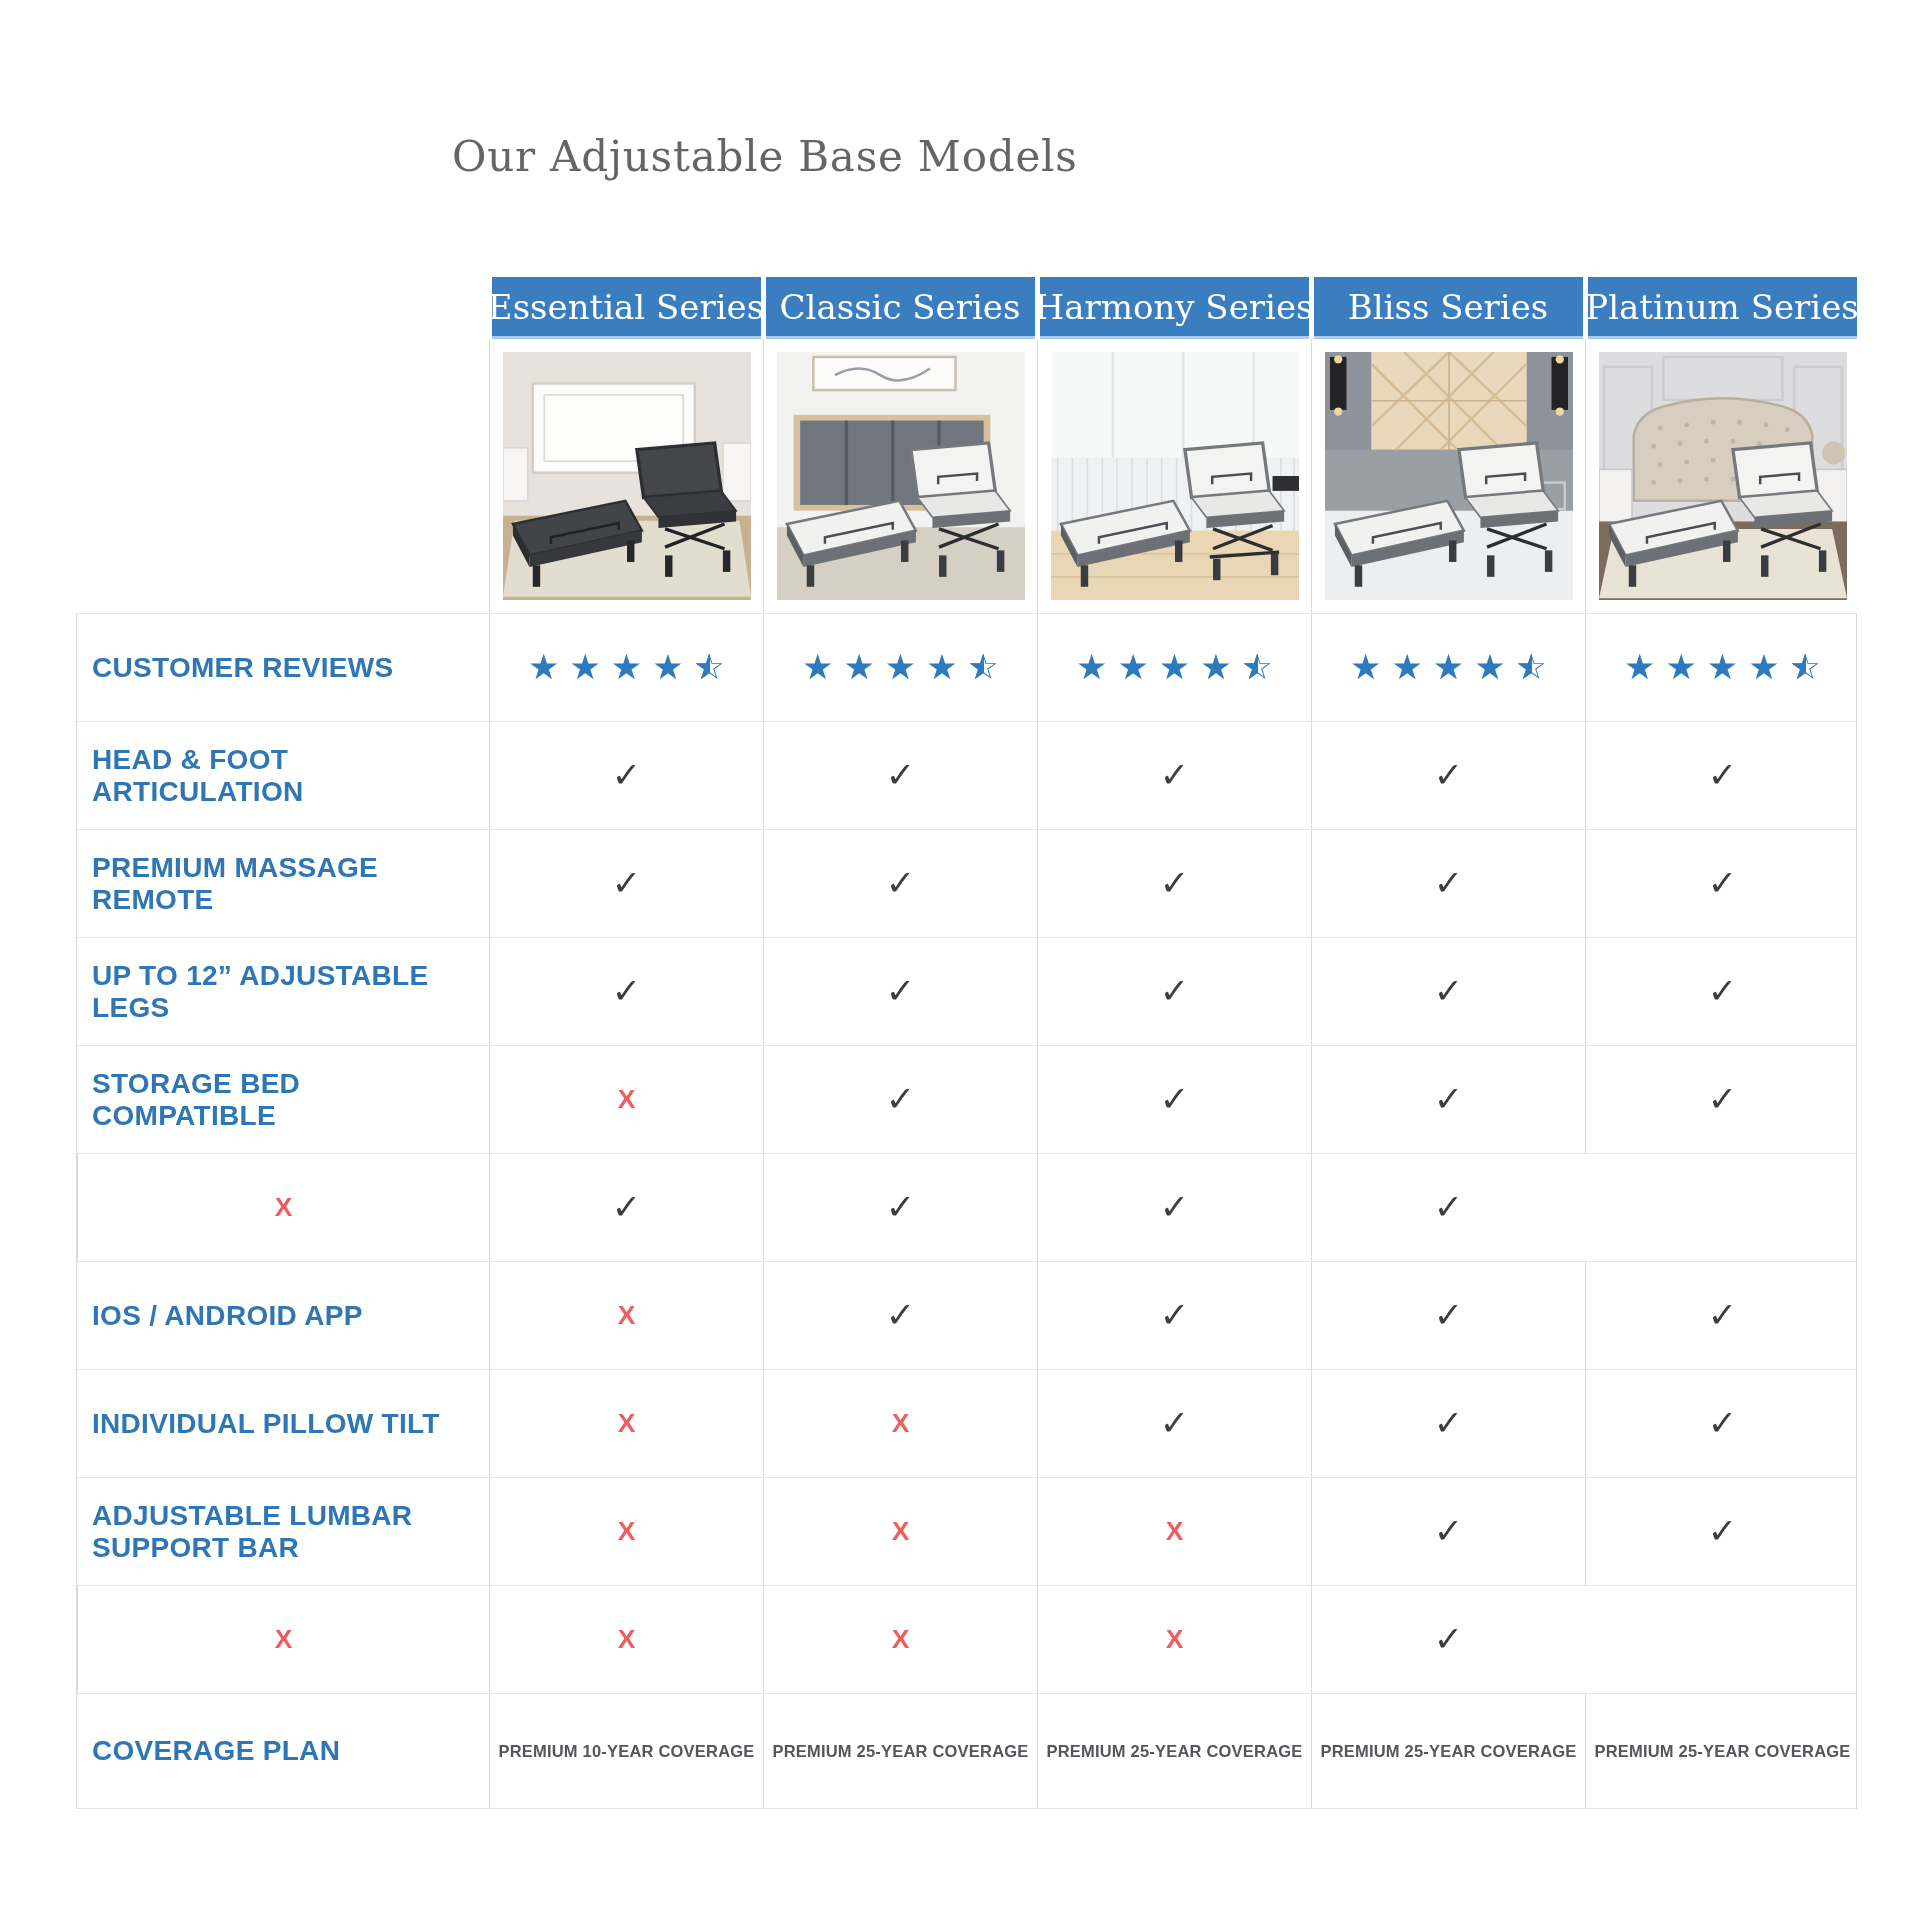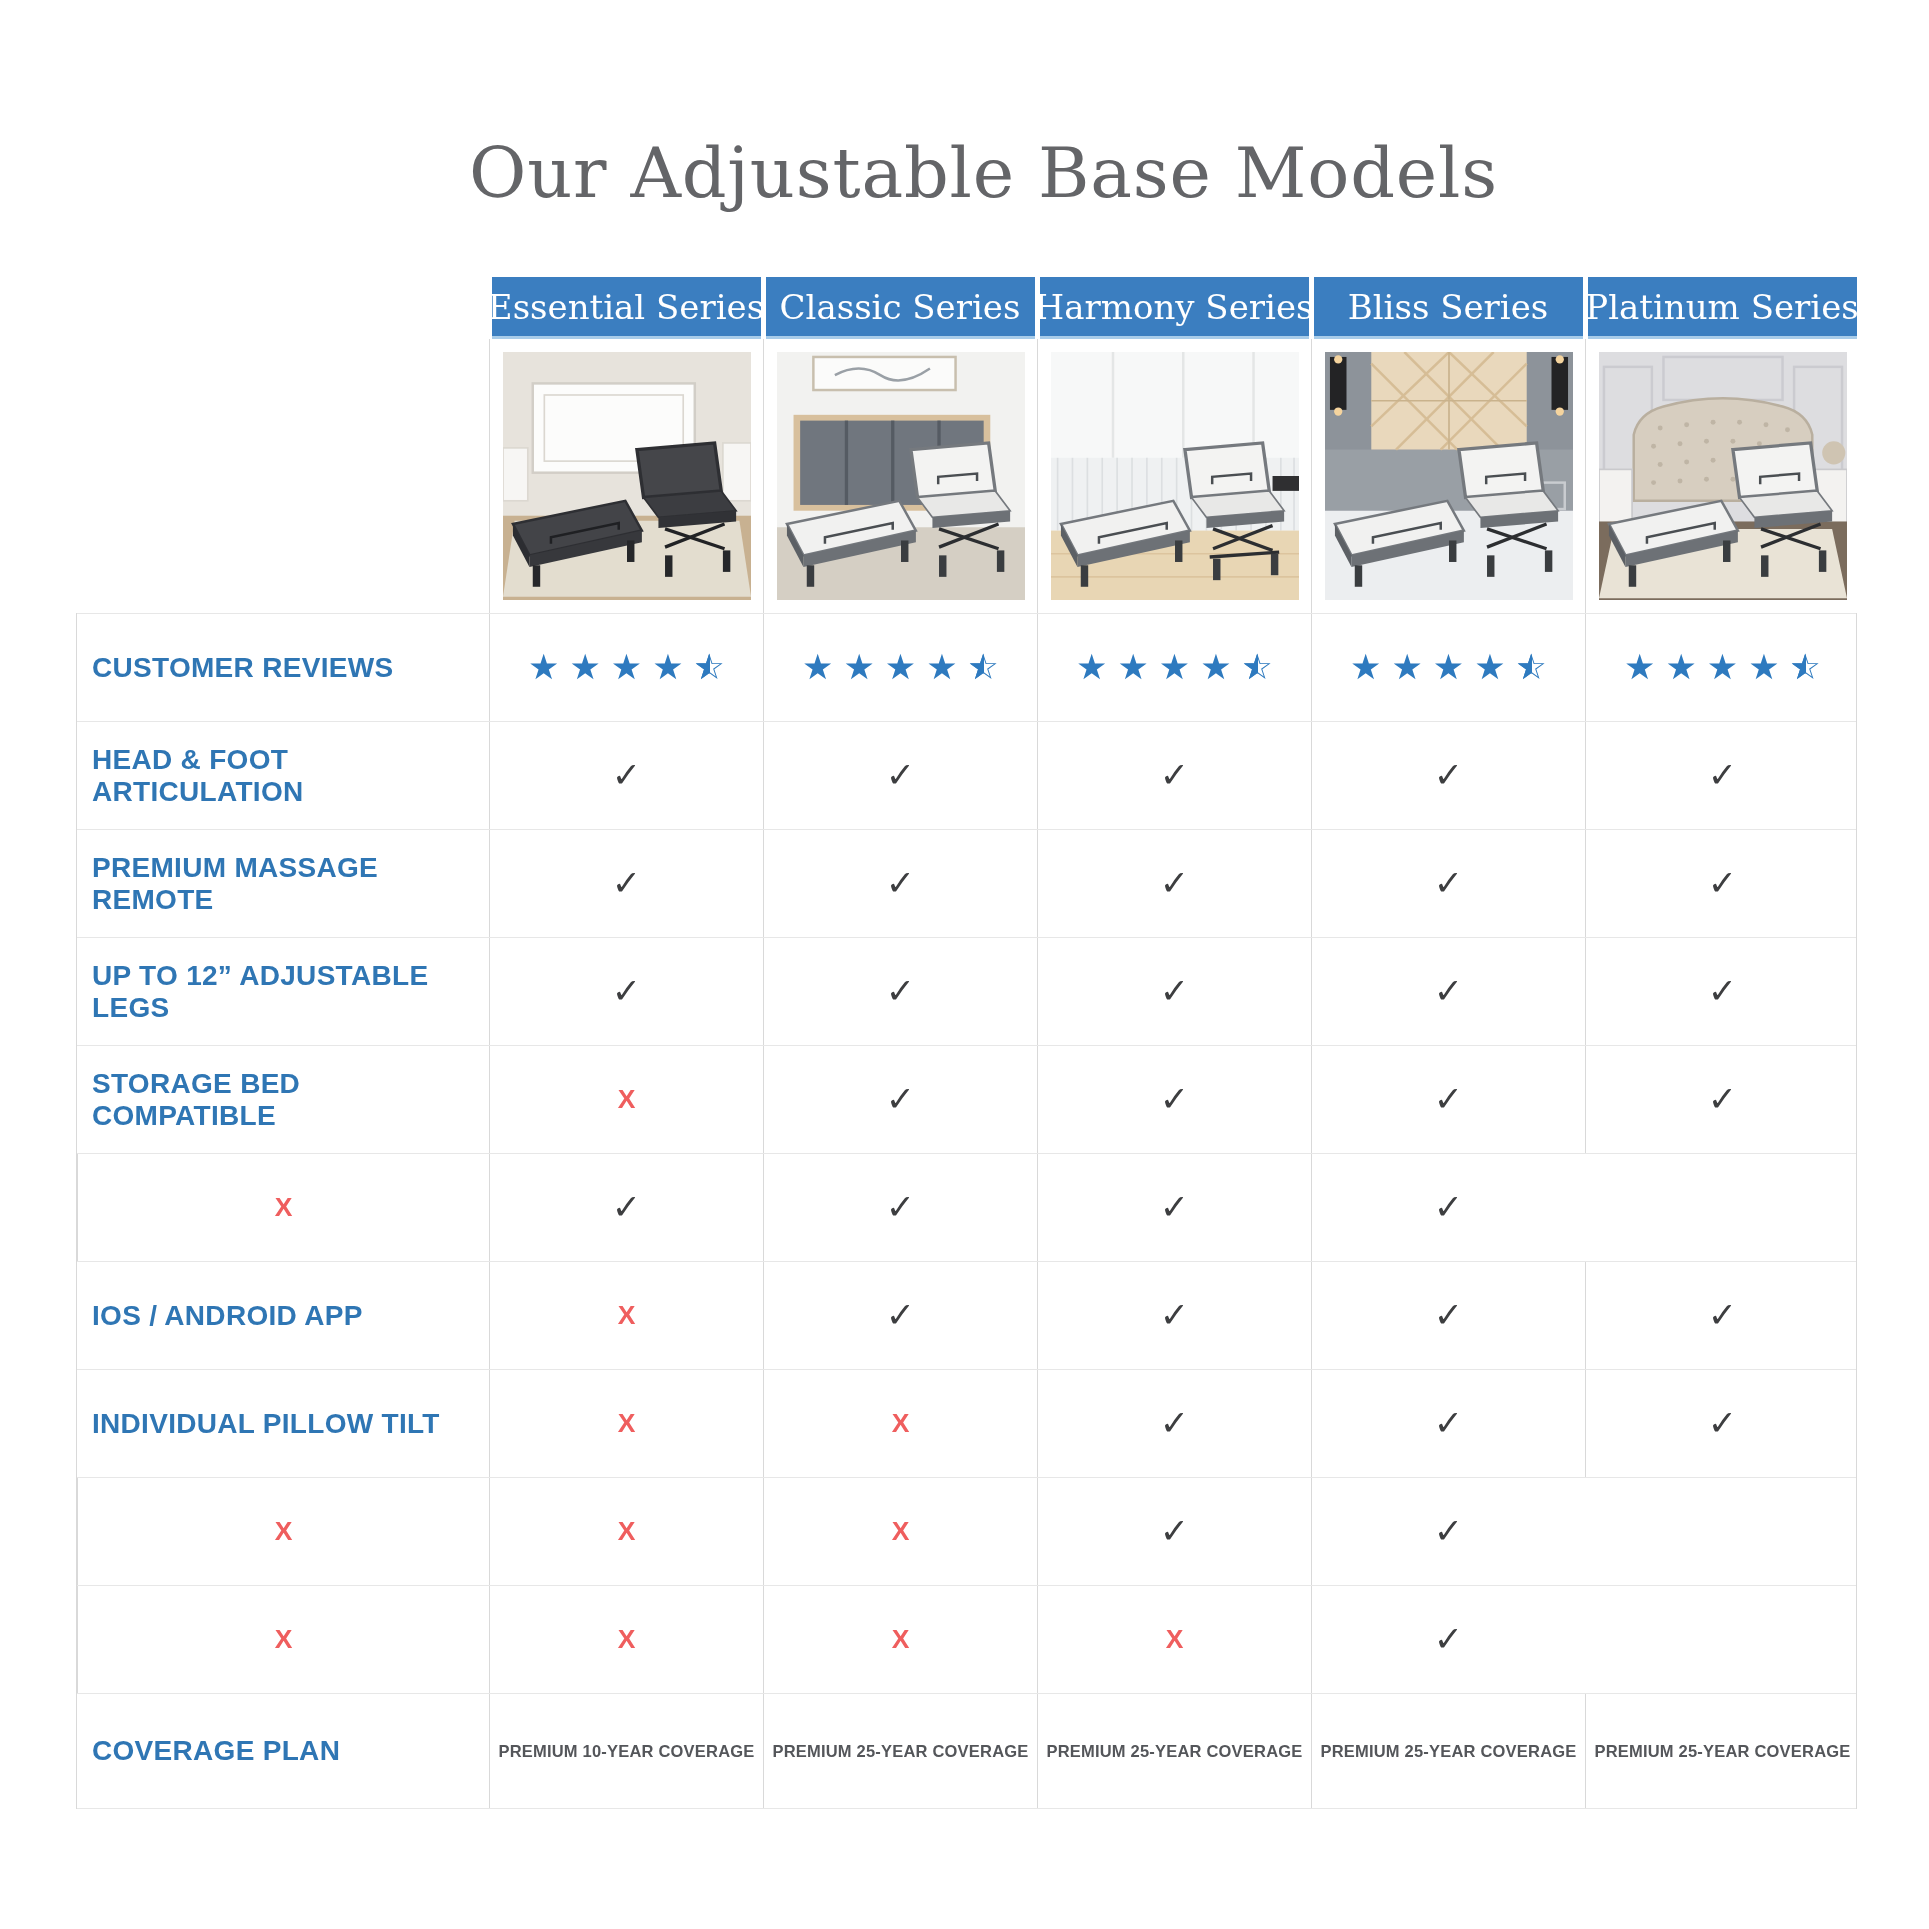--- a/index.html
+++ b/index.html
@@ -1,20 +1,20 @@
 <!DOCTYPE html>
 <html style="font-size:13.2px"><head>
 <meta charset="utf-8">
 <style>
   html,body{margin:0;padding:0;background:#ffffff;}
   .page{position:relative;width:1929px;height:1929px;background:#ffffff;overflow:hidden;
         font-family:"Liberation Sans",sans-serif;}
-  .title{position:absolute;left:469px;top:132px;width:992px;
+  .title{position:absolute;left:452px;top:132px;width:992px;
          font-family:"DejaVu Serif","Liberation Serif",serif;
-         font-size:70px;color:#646568;letter-spacing:0.8px;white-space:nowrap;}
+         font-size:42px;color:#646568;letter-spacing:0.8px;white-space:nowrap;}
   .cmp-table{position:absolute;left:76px;top:277px;width:1781px;}
   .hdr-row,.img-row{display:grid;grid-template-columns:413px repeat(5,274px);}
   .hdr-row{height:62px;}
   .hdr-cell{margin:0 2.5px;background:#3b7ec0;border-bottom:3.3px solid #a8cce9;box-sizing:border-box;
             display:flex;align-items:center;justify-content:center;color:#ffffff;
             font-family:"DejaVu Serif","Liberation Serif",serif;font-size:34px;white-space:nowrap;}
   .img-row{height:274px;}
   .photo-cell{border-left:0.8px solid #d9d9d9;box-sizing:border-box;
               display:flex;align-items:center;justify-content:center;padding:11.6px;}
   .photo{width:248px;height:248px;display:block;}
@@ -433,20 +433,21 @@
             <span class="check">✓</span>
           </div>
           <div class="vcell">
             <span class="check">✓</span>
           </div>
           <div class="vcell">
             <span class="check">✓</span>
           </div>
         </div>
         <div class="frow">
+          <div class="lcell">ADJUSTABLE LUMBAR SUPPORT BAR</div>
           <div class="vcell">
             <span class="xmark">X</span>
           </div>
           <div class="vcell">
             <span class="xmark">X</span>
           </div>
           <div class="vcell">
             <span class="xmark">X</span>
           </div>
           <div class="vcell">

